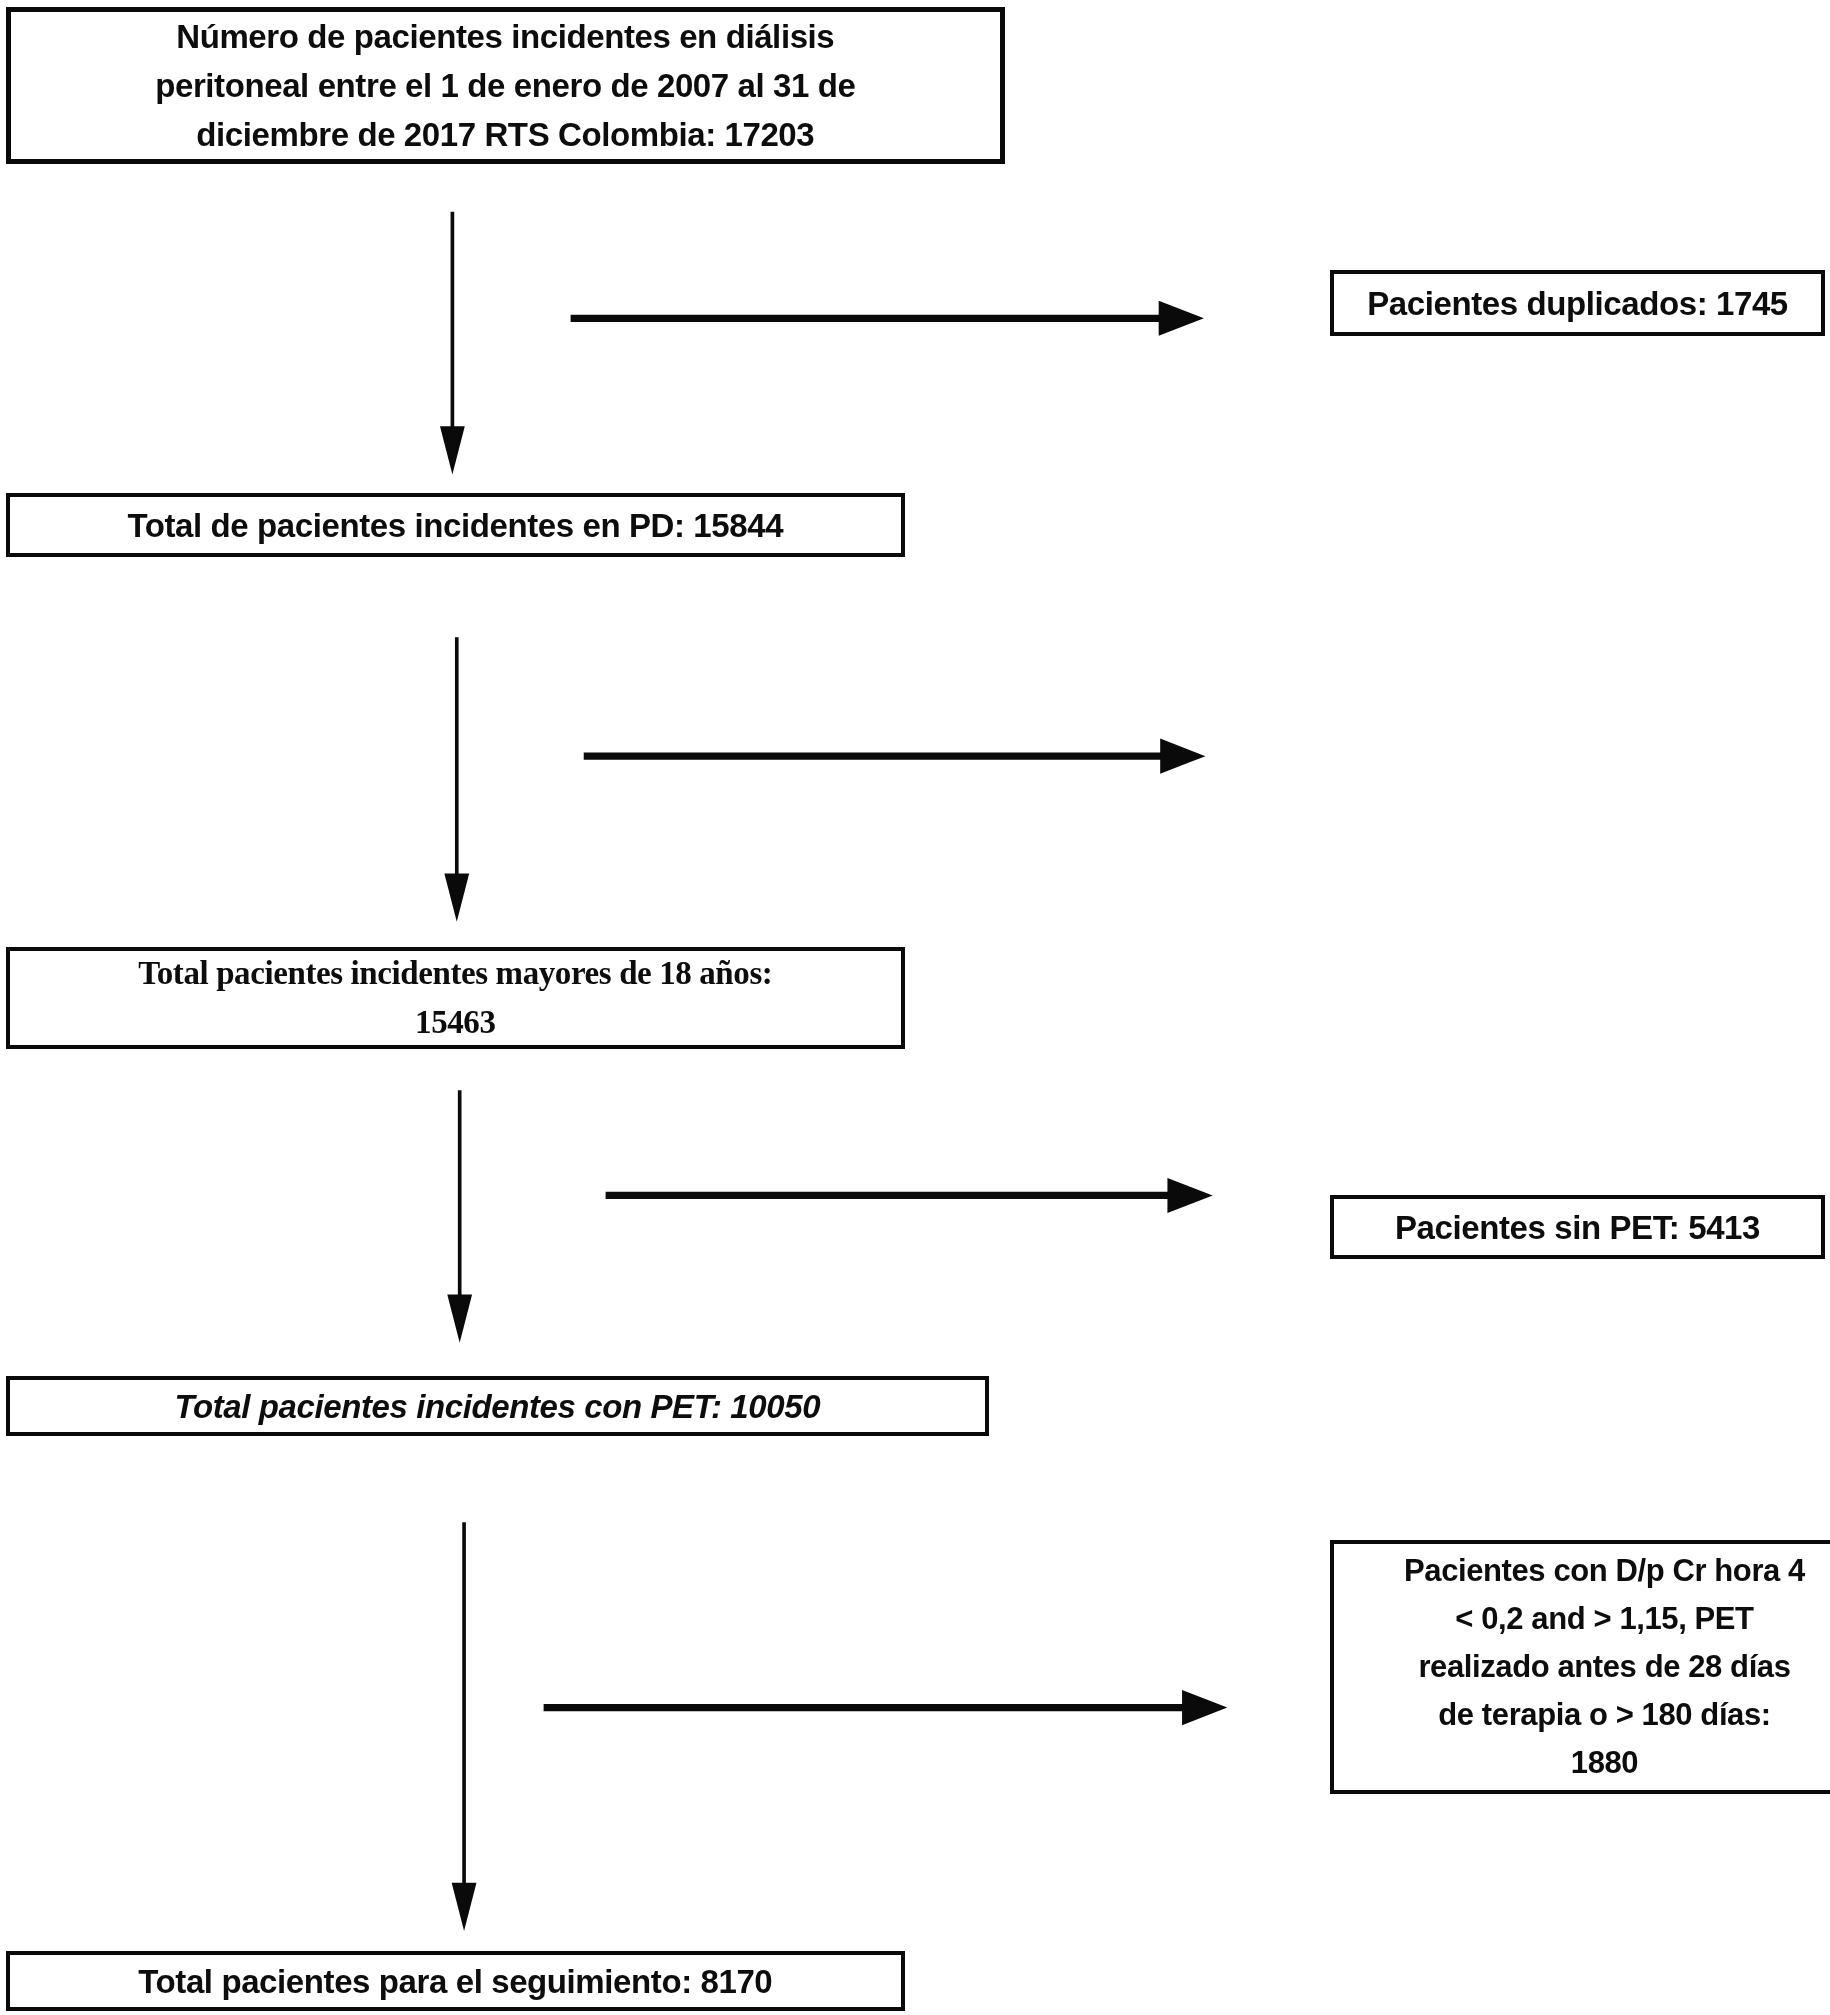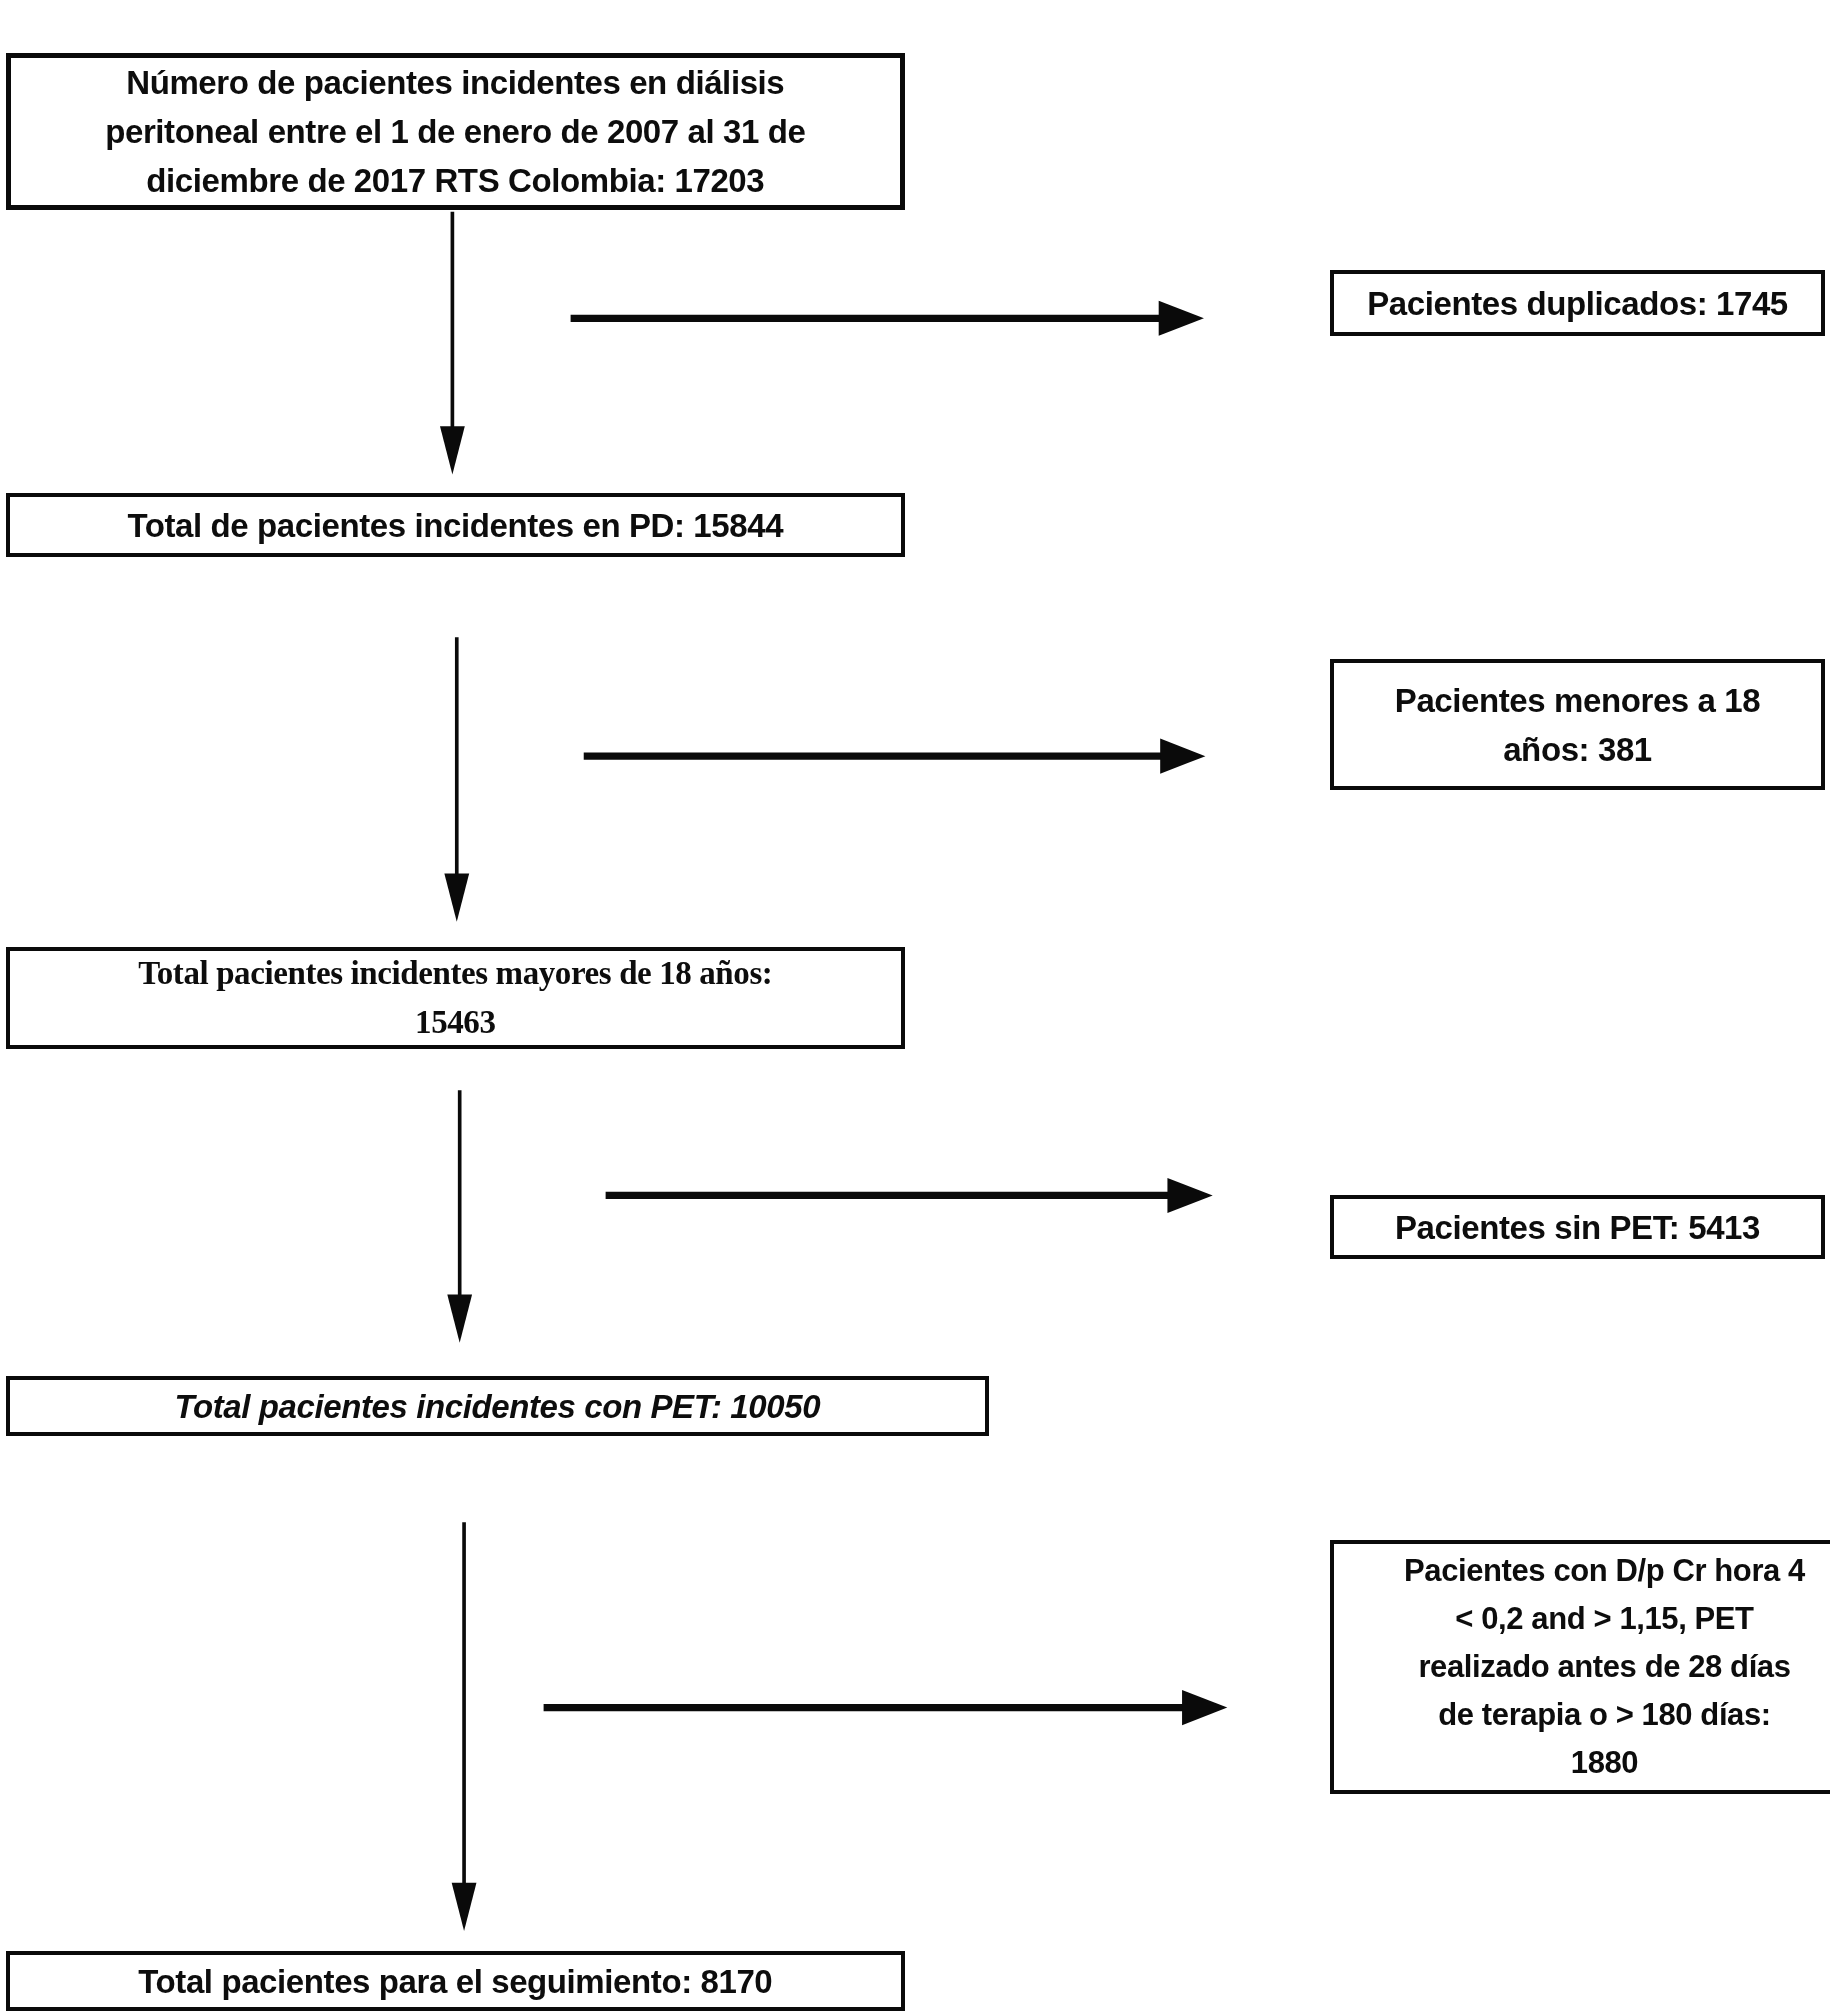--- a/index.html
+++ b/index.html
@@ -33,21 +33,21 @@
     text-align: center;
     white-space: pre-line;
     display: flex;
     align-items: center;
     justify-content: center;
     box-sizing: border-box;
     z-index: 2;
     padding: 0 8.8px;
   }
   
-  .b1 { left: 5.8px;  top: 7.3px;   width: 899px; height: 157px; border-width: 5.8px; margin-top: 46px; }
+  .b1 { left: 5.8px;  top: 7.3px;   width: 999px; height: 157px; border-width: 5.8px; }
   .b2 { left: 5.8px;  top: 493px;  width: 899px; height: 64px;  }
   .b3 { left: 5.8px;  top: 947px; width: 899px; height: 102px; font-family: Liberation Serif, serif; }
   .b4 { left: 5.8px;  top: 1376px; width: 983px; height: 60px; font-style: italic;  }
   .b5 { left: 5.8px;  top: 1951px; width: 899px; height: 60px;  }
   
   .r1 { left: 1330px; top: 270px;  width: 495px; height: 66px;  }
   .r2 { left: 1330px; top: 659px;  width: 495px; height: 131px; }
   .r3 { left: 1330px; top: 1154px; width: 495px; height: 64px; margin-top: 41px;  }
   .r4 { left: 1330px; top: 1540px; width: 549px; height: 254px;
         font-size: 31px; line-height: 48px; }
@@ -103,22 +103,20 @@
   <div class="box b1">Número de pacientes incidentes en diálisis
 peritoneal entre el 1 de enero de 2007 al 31 de
 diciembre de 2017 RTS Colombia: 17203</div>
   <div class="box b2">Total de pacientes incidentes en PD: 15844</div>
   <div class="box b3">Total pacientes incidentes mayores de 18 años:
 15463</div>
   <div class="box b4">Total pacientes incidentes con PET: 10050</div>
   <div class="box b5">Total pacientes para el seguimiento: 8170</div>
 
   <div class="box r1">Pacientes duplicados: 1745</div>
-  <div class="box r2">Pacientes menores a 18
-años: 381</div>
   <div class="box r3">Pacientes sin PET: 5413</div>
   <div class="box r4">Pacientes con D/p Cr hora 4
 &lt; 0,2 and &gt; 1,15, PET
 realizado antes de 28 días
 de terapia o &gt; 180 días:
 1880</div>
 
 </div>
 
 

